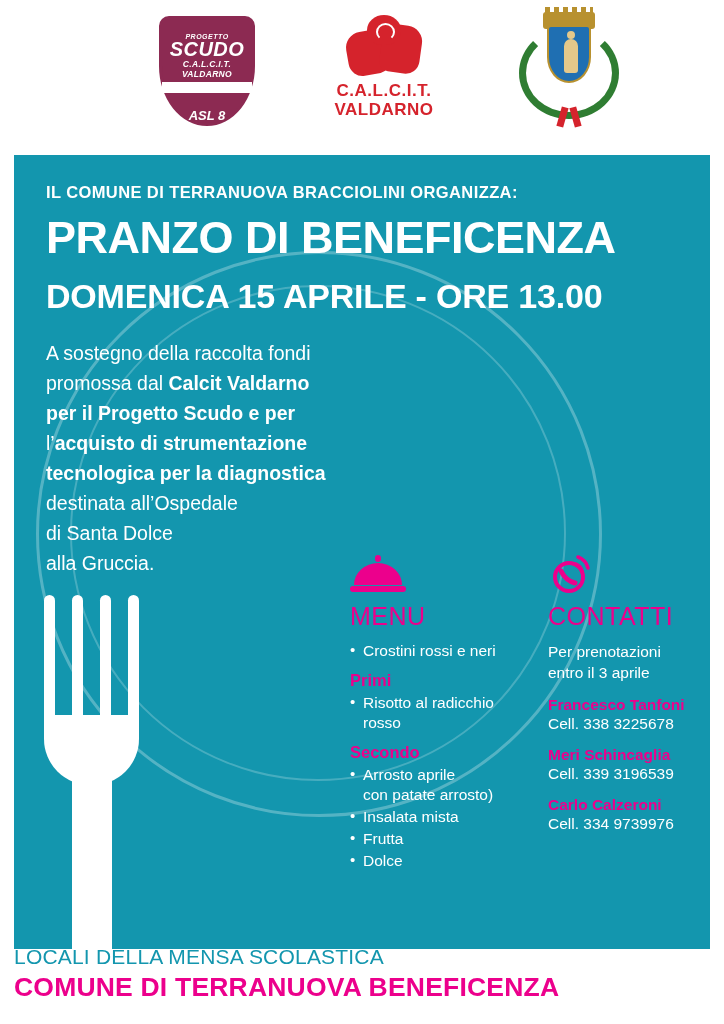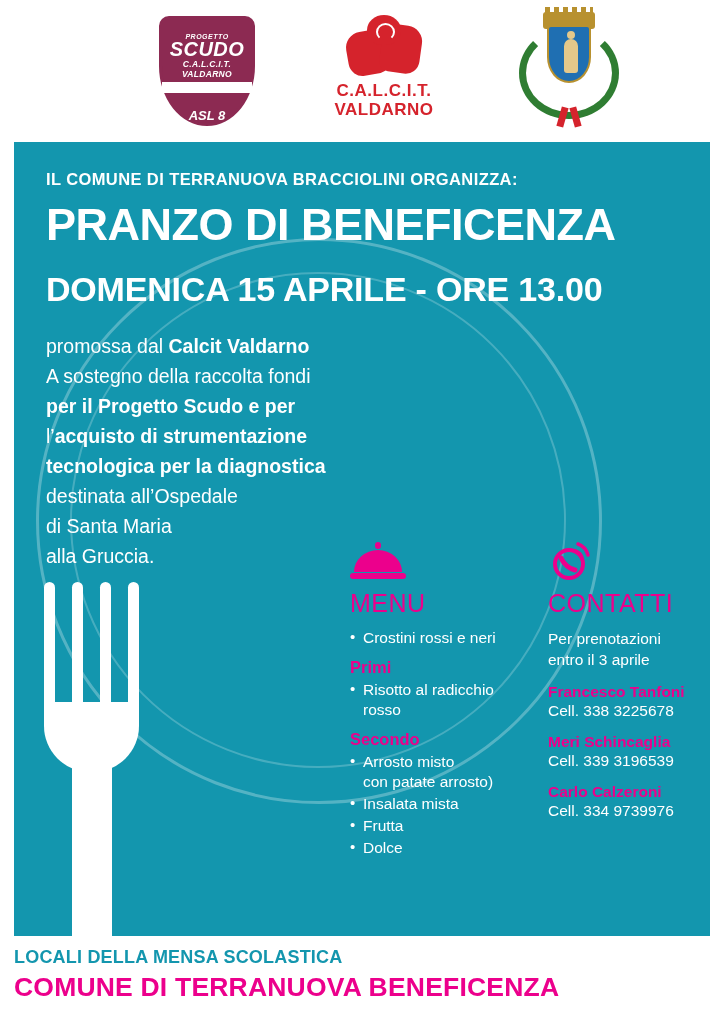--- a/index.html
+++ b/index.html
@@ -210,21 +210,21 @@
     width: 7px; height: 20px;
     background: #d5232c;
   }
   .crest-ribbon::before { left: 0; transform: rotate(16deg); }
   .crest-ribbon::after  { right: 0; transform: rotate(-16deg); }
 
   
   .poster {
     position: absolute;
     left: 14px;
-    top: 142px;
+    top: 155px;
     width: 696px;
     height: 794px;
     background: #1396ae;
     overflow: hidden;
   }
   .plate {
     position: absolute;
     left: 22px;
     top: 96px;
     width: 560px;
@@ -298,21 +298,21 @@
     font-weight: bold;
     letter-spacing: -0.5px;
     line-height: 48px;
     white-space: nowrap;
   }
   .subtitle {
     font-size: 34px;
     font-weight: bold;
     letter-spacing: -0.2px;
     line-height: 40px;
-    margin-top: 20px;
+    margin-top: 14px;
     white-space: nowrap;
   }
   .lede {
     margin-top: 22px;
     width: 330px;
     font-size: 19.5px;
     line-height: 30px;
   }
   .lede b { font-weight: bold; }
 
@@ -397,22 +397,22 @@
 
   
   .footer {
     position: absolute;
     left: 14px;
     top: 942px;
     width: 696px;
   }
   .footer .f1 {
     color: #1396ae;
-    font-size: 18px;
-    font-weight: bold;
+    font-size: 21px;
+    font-weight: normal;
     letter-spacing: .2px;
     line-height: 30px;
   }
   .footer .f2 {
     color: #ec008c;
     font-size: 26.5px;
     font-weight: bold;
     letter-spacing: .2px;
     line-height: 30px;
   }
@@ -469,27 +469,27 @@
     <div class="neck"></div>
     <div class="handle"></div>
   </div>
 
   <div class="poster-inner">
     <div class="kicker">IL COMUNE DI TERRANUOVA BRACCIOLINI ORGANIZZA:</div>
     <div class="title">PRANZO DI BENEFICENZA</div>
     <div class="subtitle">DOMENICA 15 APRILE - ORE 13.00</div>
 
     <div class="lede">
+      <div>A sostegno della raccolta fondi</div>
       <div><span>promossa dal </span><b>Calcit Valdarno</b></div>
-      <div>A sostegno della raccolta fondi</div>
       <div><b>per il Progetto Scudo e per</b></div>
       <div><span>l’</span><b>acquisto di strumentazione</b></div>
       <div><b>tecnologica per la diagnostica</b></div>
       <div>destinata all’Ospedale</div>
-      <div>di Santa Maria</div>
+      <div>di Santa Dolce</div>
       <div>alla Gruccia.</div>
     </div>
   </div>
 
   <div class="cols">
 
     <div class="col-menu">
       <div class="icon-bell">
         <svg width="56" height="40" viewBox="0 0 56 40" aria-hidden="true">
           <rect x="25" y="0" width="6" height="7" rx="3" fill="#ec008c"></rect>
@@ -504,21 +504,21 @@
       </ul>
 
       <div class="course">Primi</div>
       <ul class="dishes">
         <li><span>Risotto al radicchio rosso</span></li>
       </ul>
 
       <div class="course">Secondo</div>
       <ul class="dishes">
         <li>
-          <span>Arrosto misto</span>
+          <span>Arrosto aprile</span>
           <span class="cont">con patate arrosto)</span>
         </li>
         <li><span>Insalata mista</span></li>
         <li><span>Frutta</span></li>
         <li><span>Dolce</span></li>
       </ul>
     </div>
 
     <div class="col-contatti">
       <div class="icon-phone">

